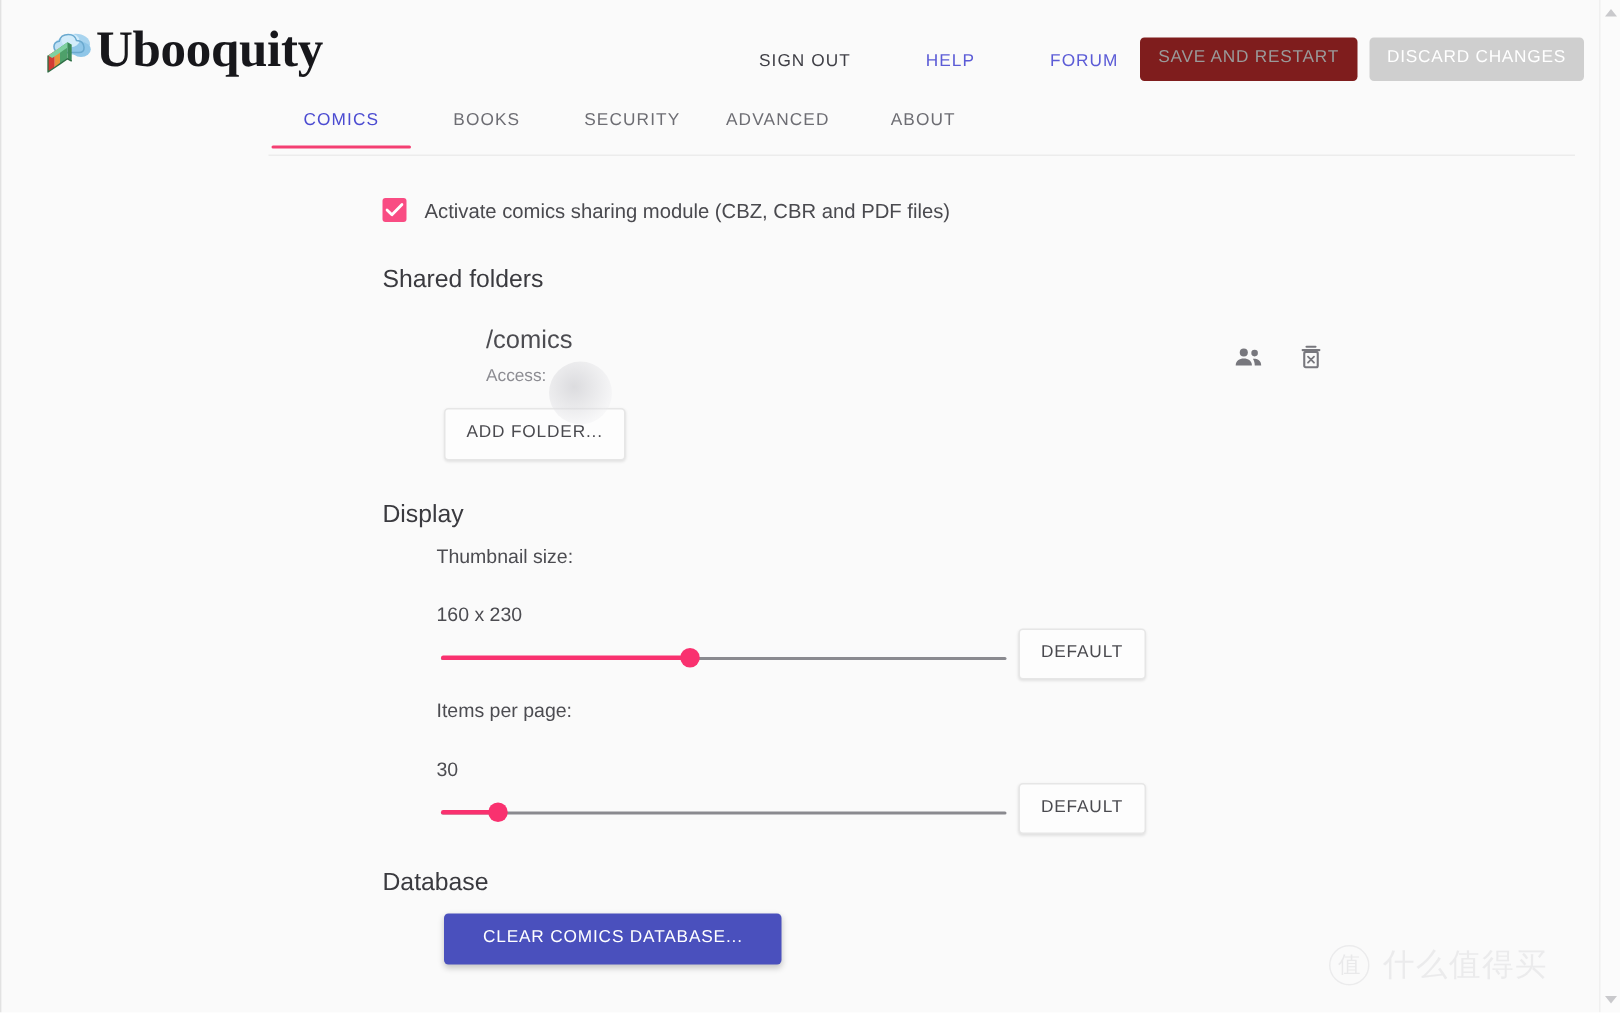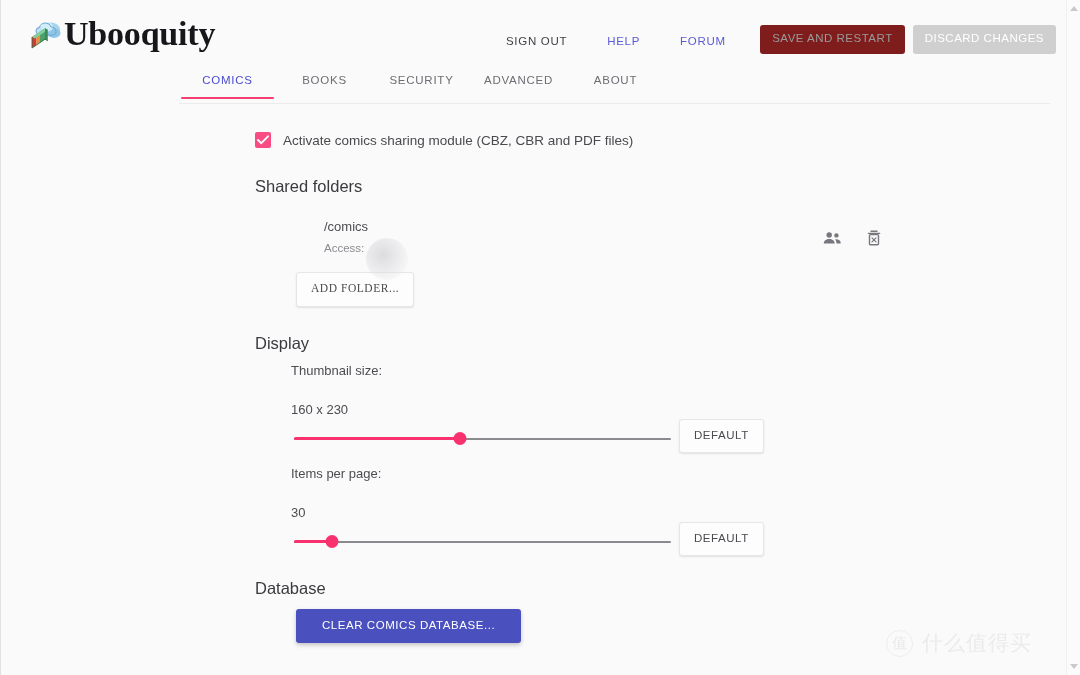--- a/index.html
+++ b/index.html
@@ -55,21 +55,21 @@
     letter-spacing: -0.2px;
     line-height: 1;
   }
 
   .header-nav {
     position: absolute;
     left: 505px;
     top: 31px;
     display: flex;
     align-items: center;
-    gap: 0;
+    gap: 10px;
   }
   .nav-link {
     font-size: 11.5px;
     letter-spacing: 0.7px;
     text-decoration: none;
     padding: 4px 0;
     margin-right: 40px;
     white-space: nowrap;
     cursor: pointer;
   }
@@ -189,21 +189,21 @@
     margin-right: 196px;
     height: 52px;
     display: flex;
     align-items: center;
   }
   .folder-info {
     margin-left: 45px;
     line-height: 1.4;
   }
   .folder-path {
-    font-size: 13px;
+    font-size: 17px;
     color: #4c4c51;
   }
   .folder-access {
     font-size: 11.5px;
     color: #8c8c92;
     position: relative;
     display: inline-block;
   }
   .access-blur {
     position: absolute;
@@ -239,21 +239,21 @@
     box-shadow: 0 1px 2px rgba(0,0,0,0.10);
     font-family: inherit;
     font-size: 11.5px;
     letter-spacing: 0.55px;
     color: #4a4a4f;
     padding: 10px 14px 11px;
     cursor: pointer;
     line-height: 1;
     white-space: nowrap;
   }
-  .add-folder-wrap { margin: 8px 0 0 295px; font-family: Liberation Serif, serif; }
+  .add-folder-wrap { margin: 8px 0 0 295px; }
 
   
   .slider-block { margin-top: 10px; }
   .slider-label {
     margin-left: 290px;
     font-size: 13px;
     color: #4c4c51;
     display: flex;
     gap: 24px;
     flex-direction: column;

